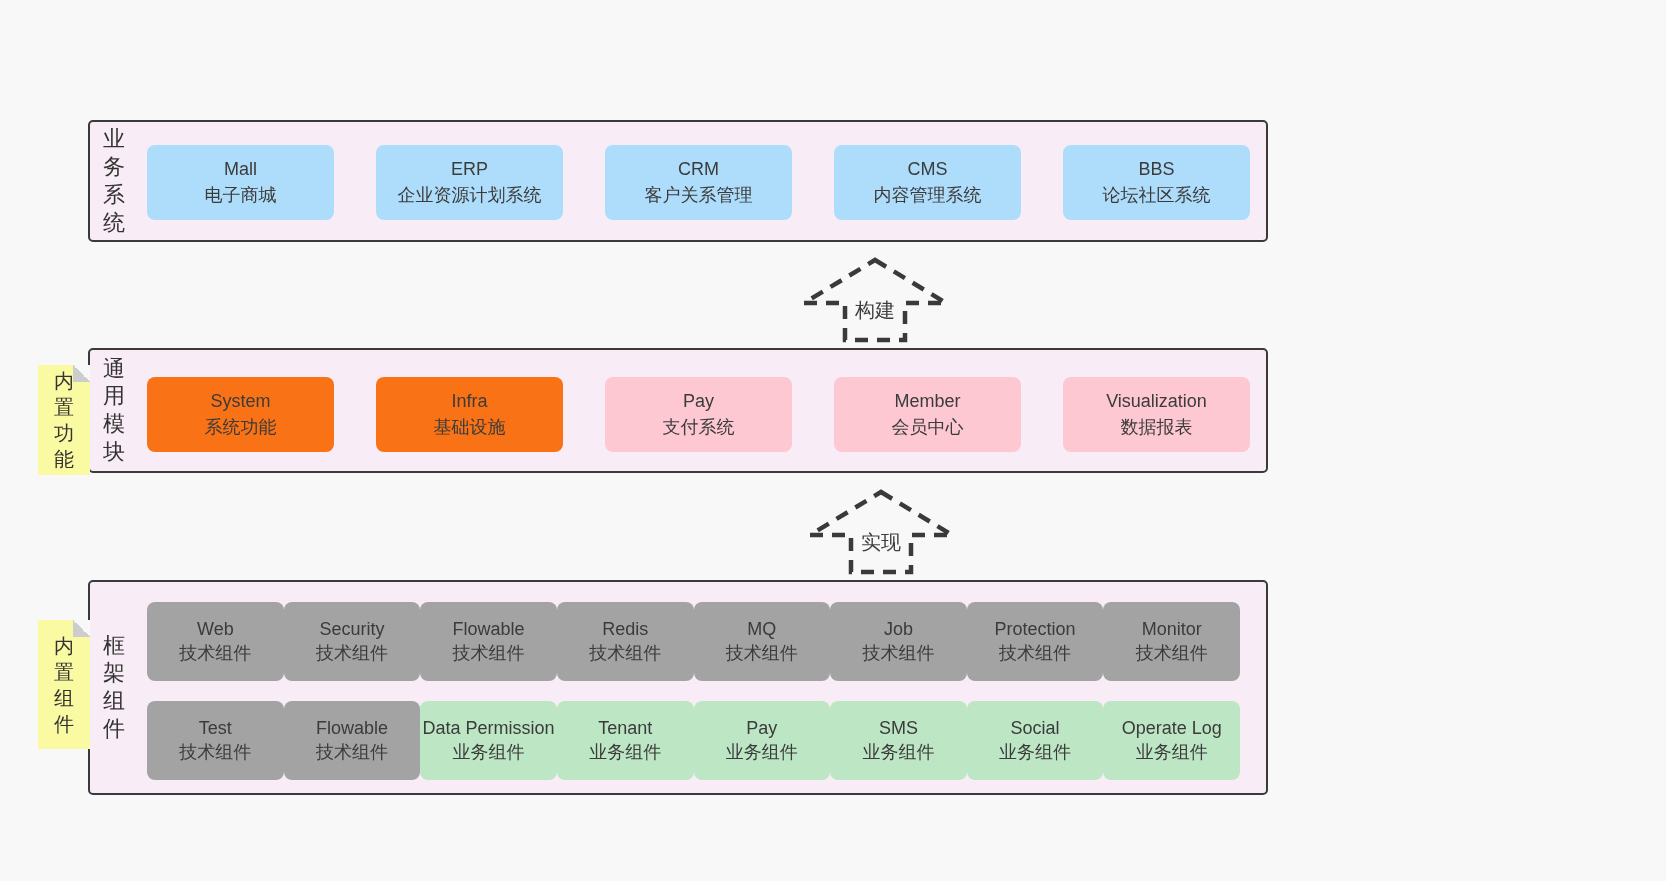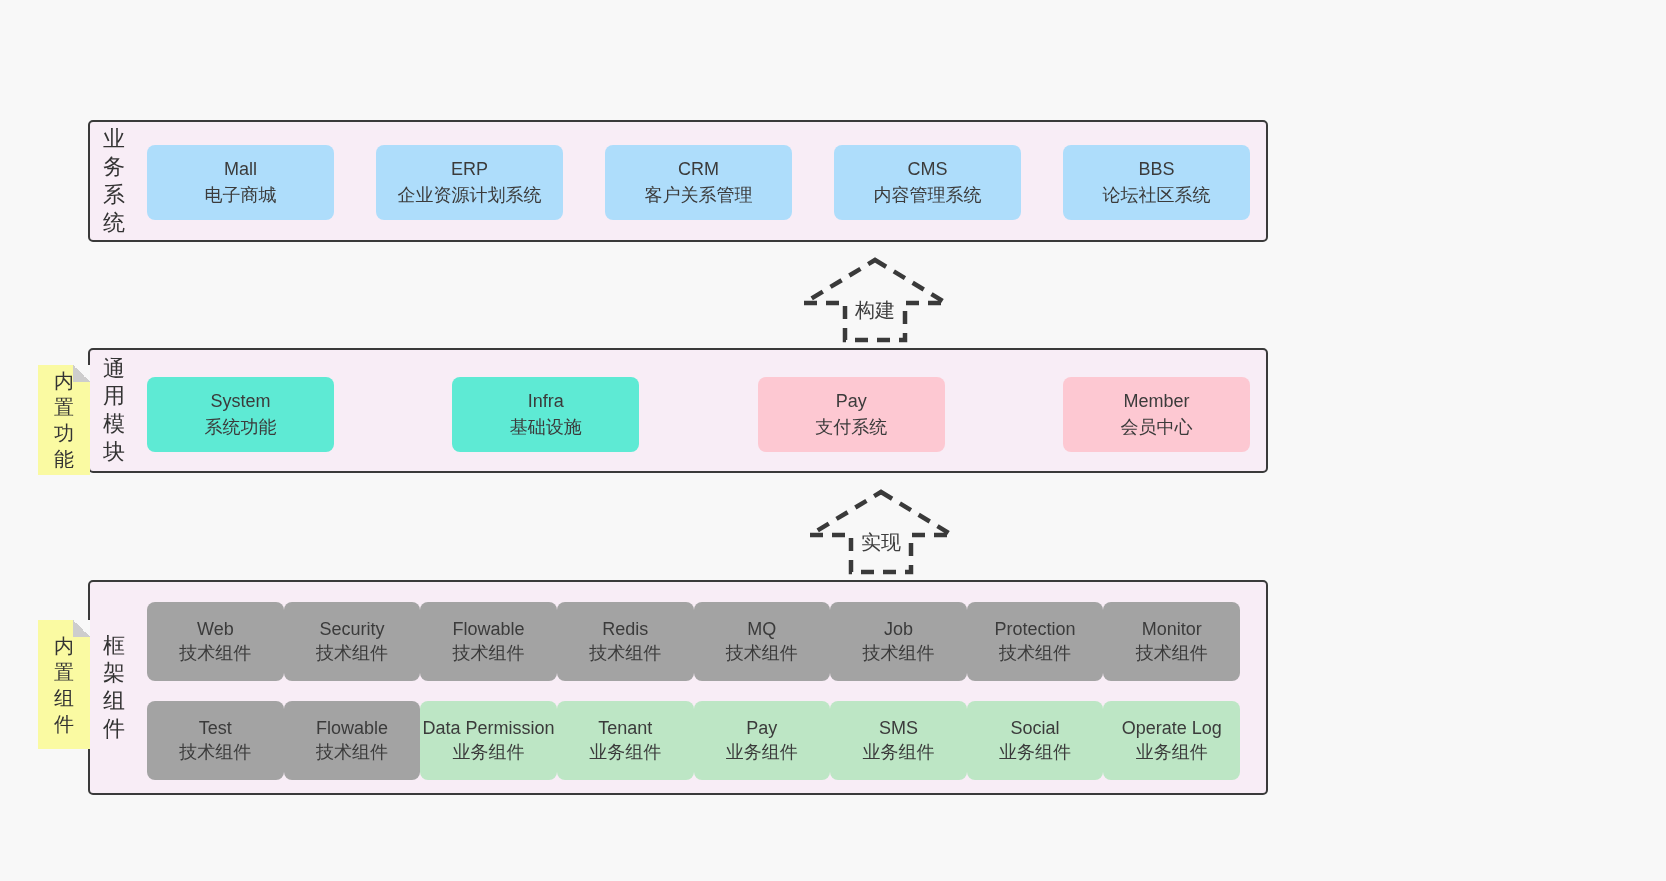--- a/index.html
+++ b/index.html
@@ -87,21 +87,21 @@
     align-items: center;
     justify-content: center;
     text-align: center;
     font-size: 18px;
     line-height: 1.4;
     color: #3b3b3b;
   }
   .layer-2 .module-box { width: 140px; height: 79px; line-height: 1.32; }
 
   .c-blue        { background: #aeddfb; }
-  .c-red         { background: #5eead4; }
+  .c-red         { background: #f97316; }
   .c-pink        { background: #fdc8d2; }
   .c-green       { background: #a3a3a3; }
   .c-light_green { background: #bde6c5; }
 
   
   .arrow {
     position: absolute;
     width: 148px; height: 88px;
   }
   .arrow-1 { left: 801px; top: 256px; }
@@ -175,20 +175,24 @@
             <div class="box-zh">基础设施</div>
           </div>
           <div class="module-box c-pink">
             <div class="box-en">Pay</div>
             <div class="box-zh">支付系统</div>
           </div>
           <div class="module-box c-pink">
             <div class="box-en">Member</div>
             <div class="box-zh">会员中心</div>
           </div>
+          <div class="module-box c-pink">
+            <div class="box-en">Visualization</div>
+            <div class="box-zh">数据报表</div>
+          </div>
         </div>
       </div>
   </div>
 
   <div class="arrow arrow-2">
     <svg width="148" height="88" viewBox="0 0 148 88">
       <polygon points="74,4 145,47 104,47 104,84 44,84 44,47 3,47" fill="none" stroke="#3a3a3a" stroke-width="4.5" stroke-dasharray="13 9" stroke-linejoin="miter"></polygon>
     </svg>
     <div class="arrow-label">实现</div>
   </div>

